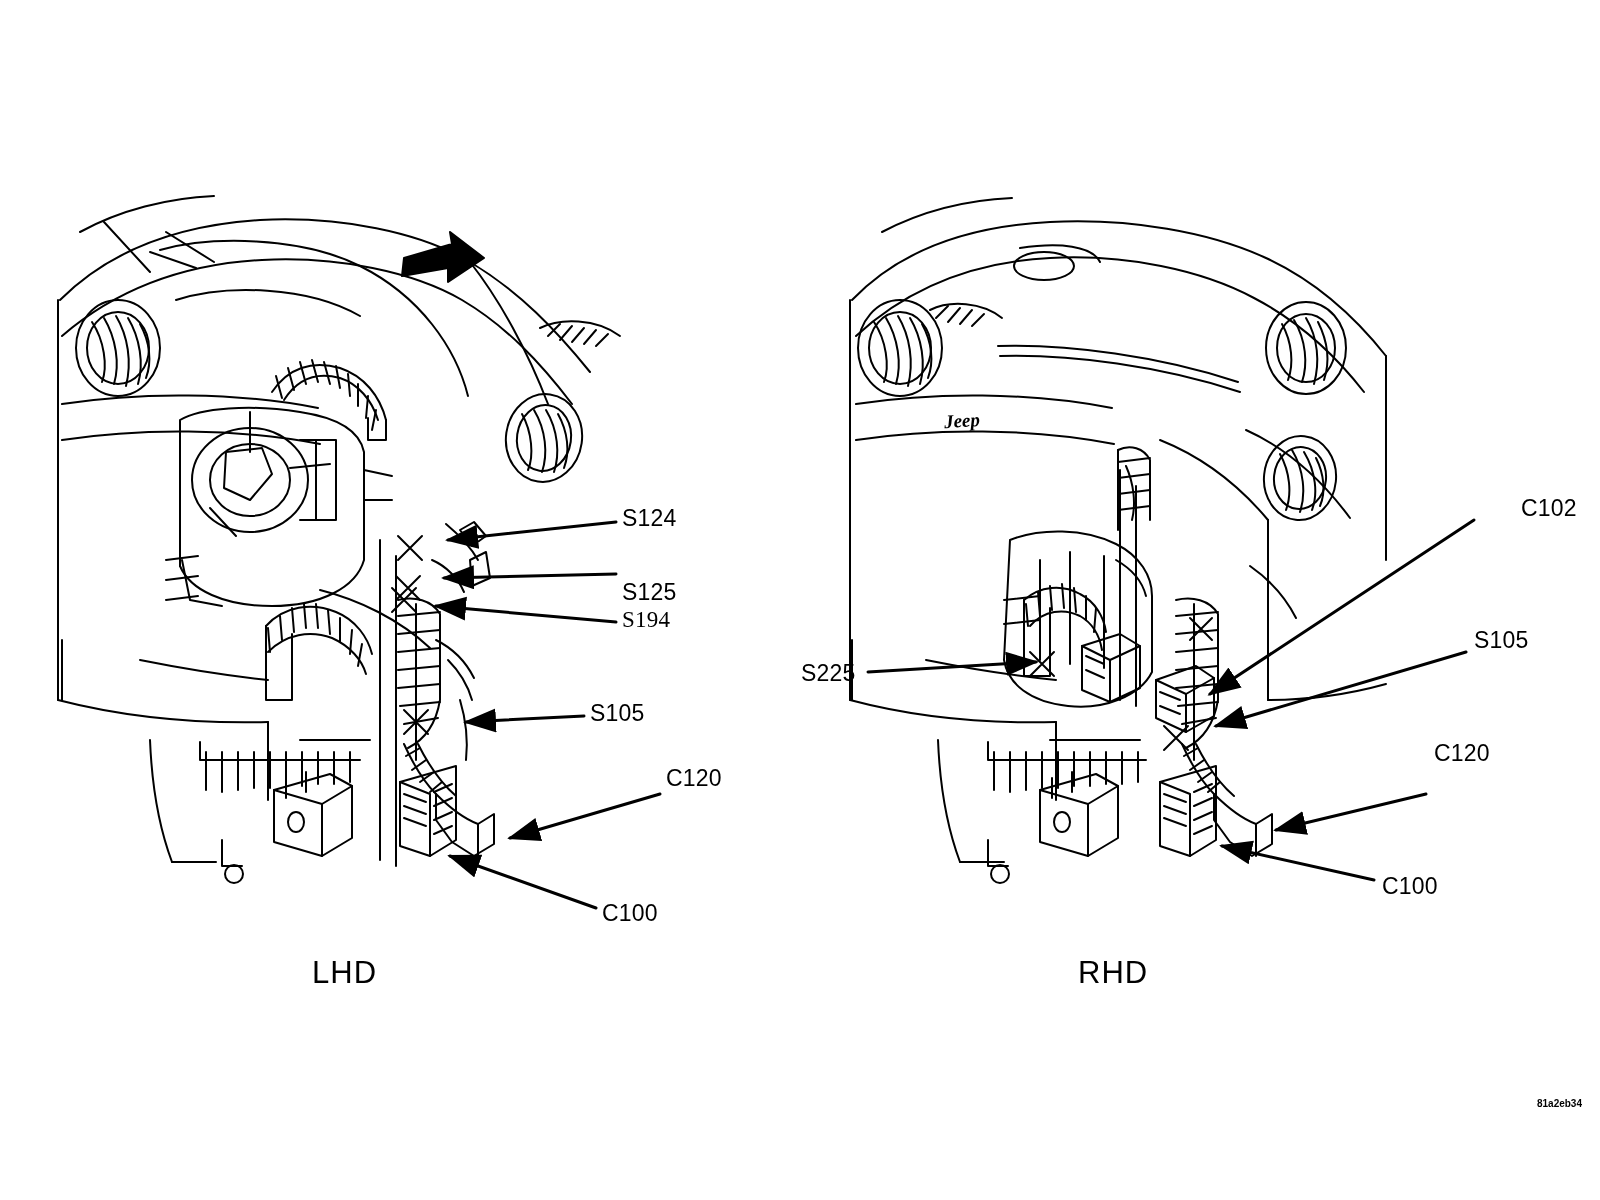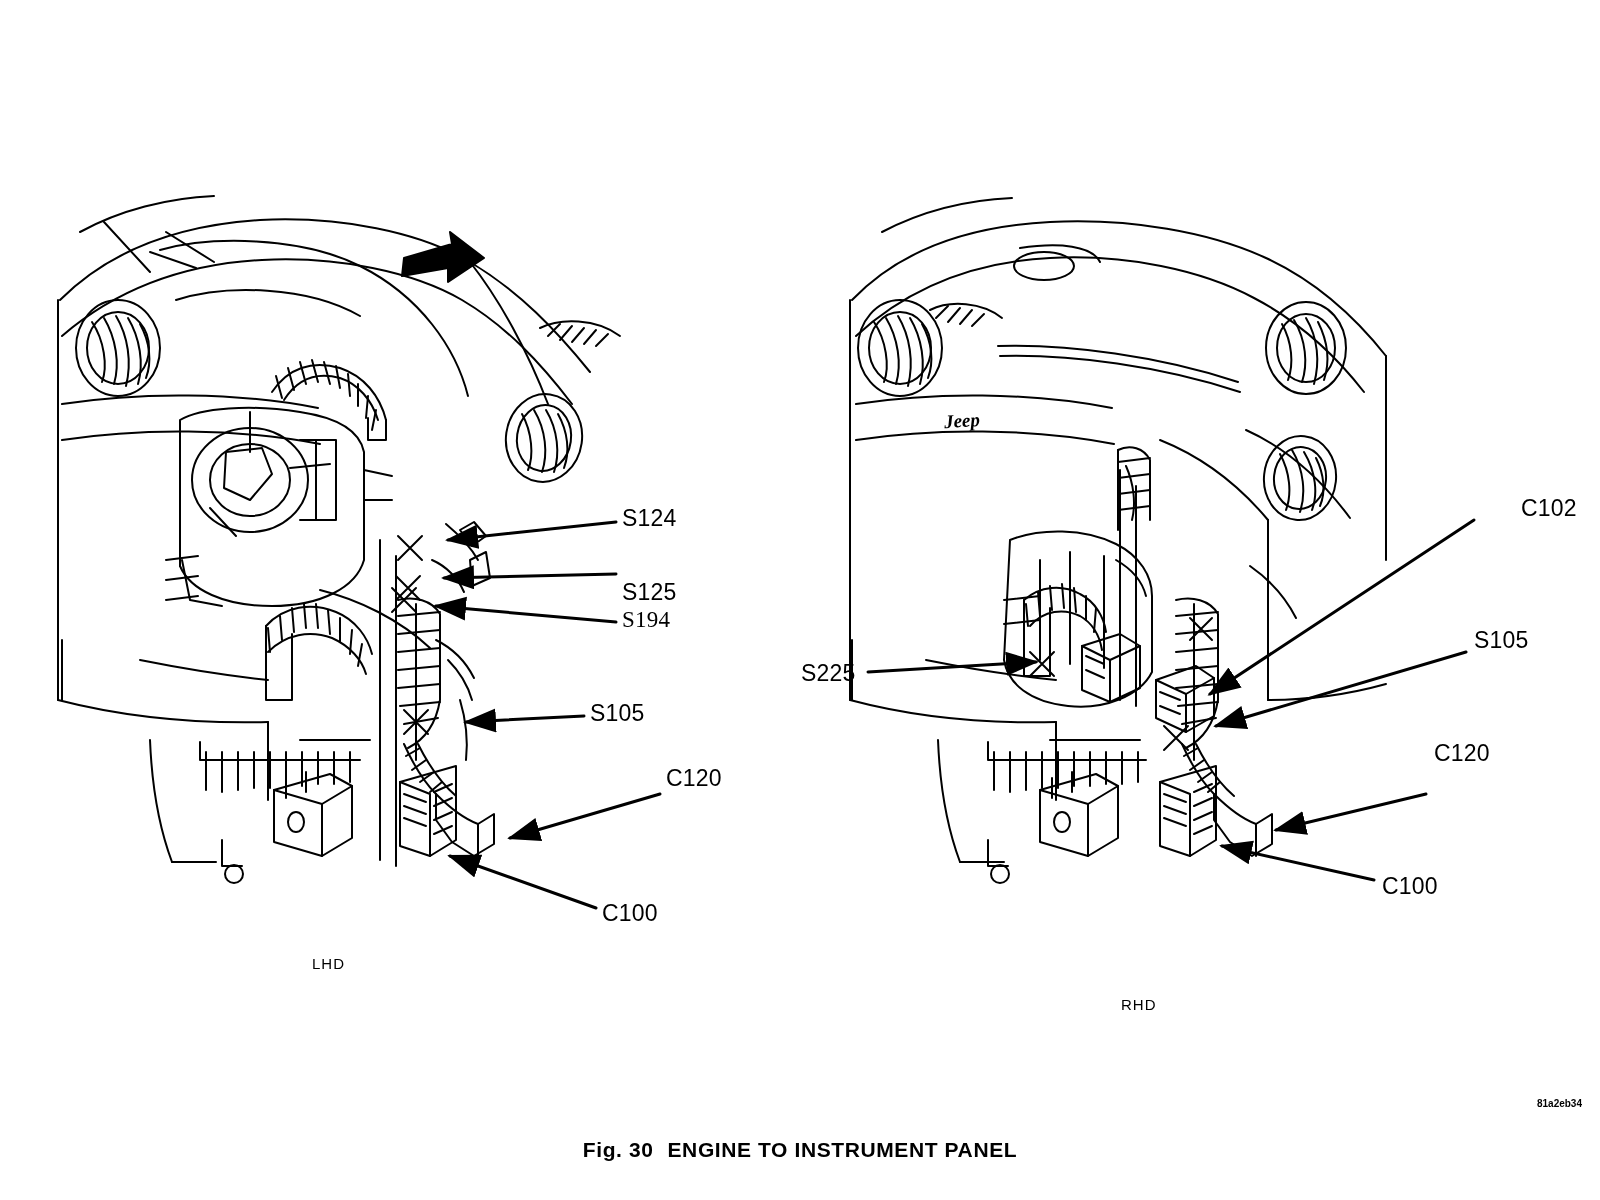--- a/index.html
+++ b/index.html
@@ -30,21 +30,21 @@
   .lbl {
     position: absolute;
     font-size: 23px;
     font-family: "Liberation Sans", sans-serif;
     color: #000;
     white-space: nowrap;
     letter-spacing: 0.2px;
   }
   .view-caption {
     position: absolute;
-    font-size: 15px;
+    font-size: 31px;
     font-family: "Liberation Sans", sans-serif;
     letter-spacing: 1px;
   }
   .fig-caption {
     position: absolute;
     left: 0;
     top: 1138px;
     width: 1600px;
     text-align: center;
     font-size: 21px;
@@ -434,21 +434,18 @@
   <div class="lbl" style="left:666px; top:765px;">C120</div>
   <div class="lbl" style="left:602px; top:900px;">C100</div>
 
   <div class="lbl" style="left:1482px; top:495px;margin-left:39px;">C102</div>
   <div class="lbl" style="left:1474px; top:627px;">S105</div>
   <div class="lbl" style="left:1434px; top:740px;">C120</div>
   <div class="lbl" style="left:1382px; top:873px;">C100</div>
   <div class="lbl" style="left:801px; top:660px;">S225</div>
 
   <div class="view-caption" style="left:312px; top:955px;">LHD</div>
-  <div class="view-caption" style="left:1078px; top:996px;margin-left:43px;">RHD</div>
+  <div class="view-caption" style="left:1078px; top:955px;">RHD</div>
 
   <div class="art-code">81a2eb34</div>
 
-  <div class="fig-caption">
-    <span class="num">Fig. 30</span><span>ENGINE TO INSTRUMENT PANEL</span>
-  </div>
 
 </div>
 
 </body></html>

